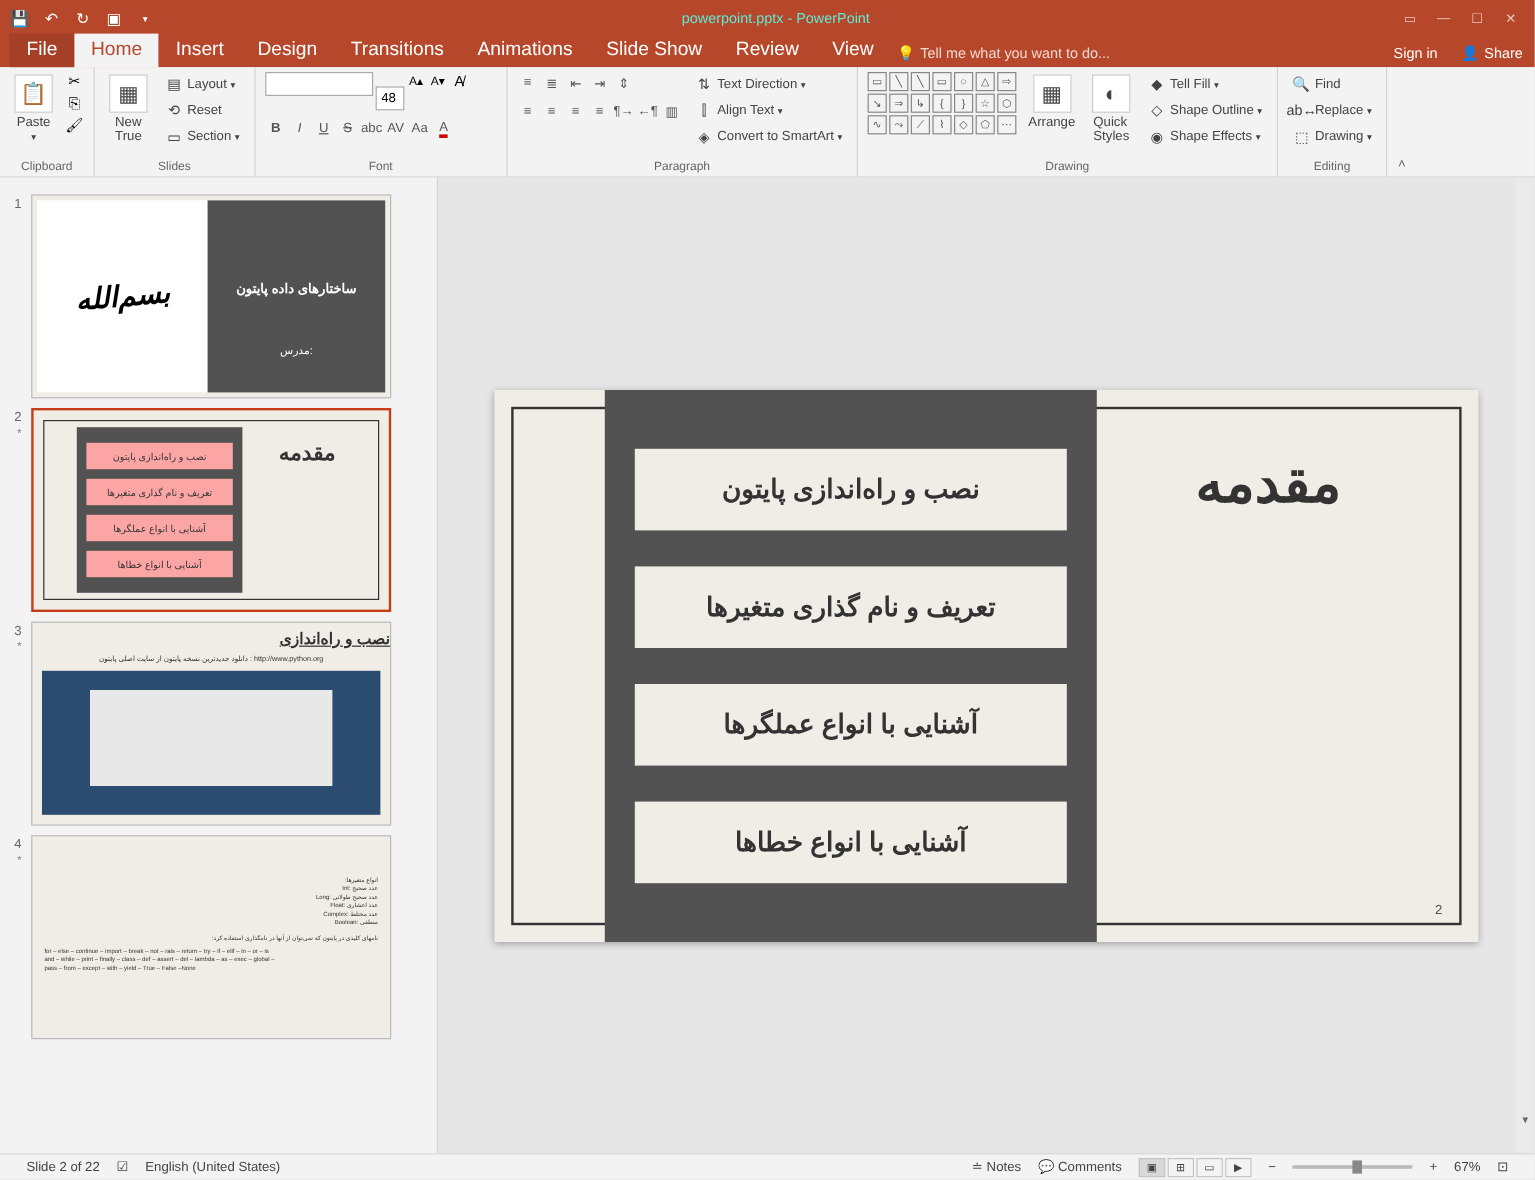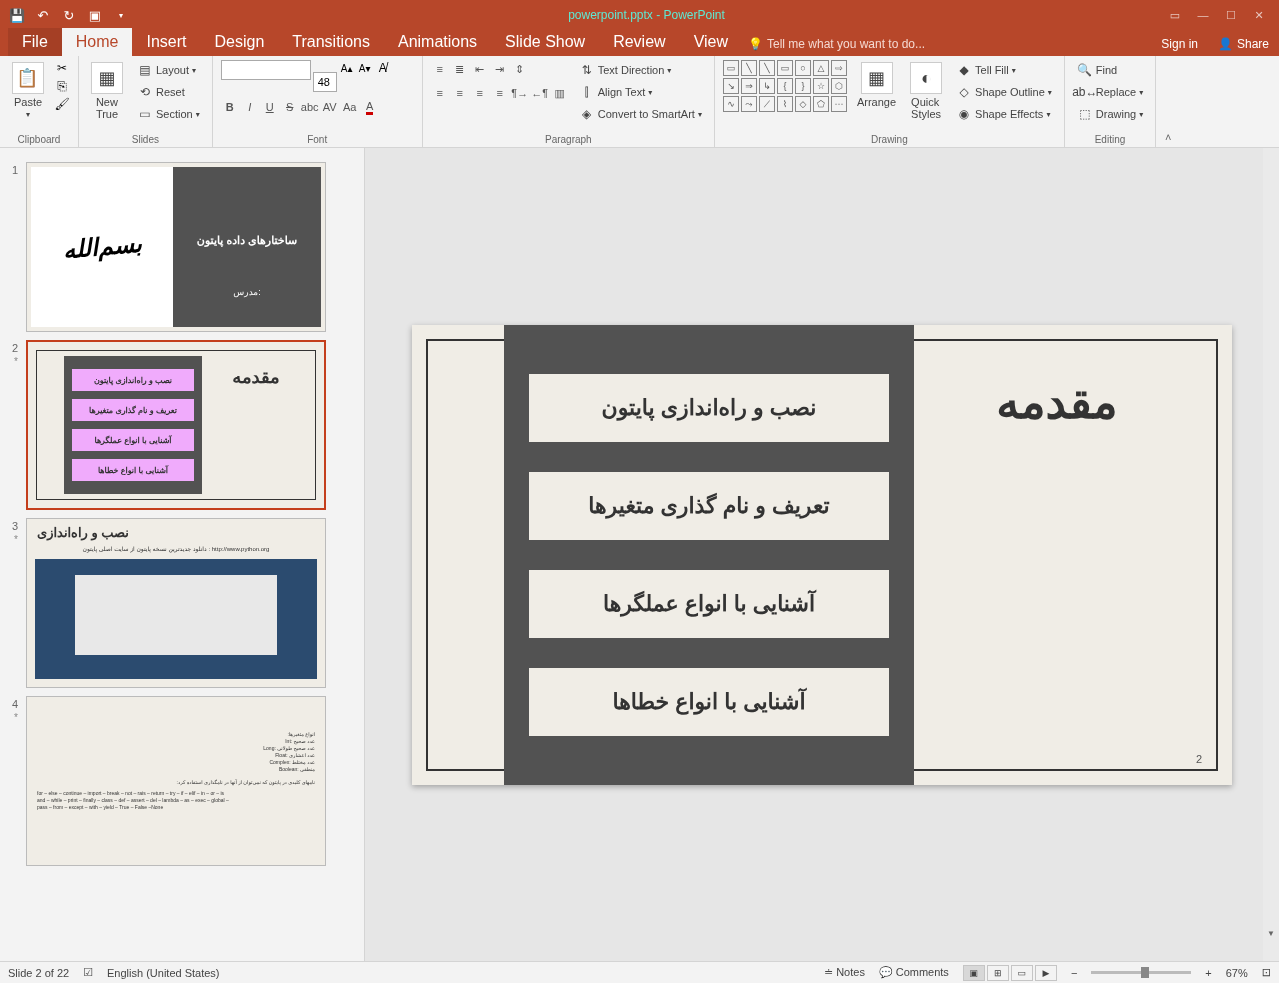--- a/index.html
+++ b/index.html
@@ -58,26 +58,26 @@
 .thumb-panel::-webkit-scrollbar-thumb { background: #c1c1c1; }
 
 
 .s1-left { position: absolute; left: 4px; top: 4px; width: 142px; height: 160px; background: #fff; display: flex; align-items: center; justify-content: center; }
 .s1-left .callig { font-size: 24px; color: #000; font-weight: bold; font-style: italic; transform: rotate(-5deg); }
 .s1-right { position: absolute; right: 4px; top: 4px; width: 148px; height: 160px; background: #525252; color: #fff; display: flex; flex-direction: column; align-items: center; justify-content: center; font-size: 11px; gap: 40px; }
 
 
 .s2-border { position: absolute; inset: 8px; border: 1px solid #333; }
 .s2-left { position: absolute; left: 36px; top: 14px; width: 138px; bottom: 14px; background: #525252; display: flex; flex-direction: column; gap: 8px; align-items: center; justify-content: center; padding: 8px; }
-.s2-box { background: #f0abfc; width: 100%; height: 22px; display: flex; align-items: center; justify-content: center; font-size: 8px; color: #333; font-weight: bold; }
+.s2-box { background: #fca5a5; width: 100%; height: 22px; display: flex; align-items: center; justify-content: center; font-size: 8px; color: #333; font-weight: normal; }
 .s2-right { position: absolute; right: 18px; top: 14px; width: 100px; bottom: 14px; display: flex; align-items: flex-start; justify-content: center; }
 .s2-title { font-size: 18px; font-weight: 900; color: #333; margin-top: 10px; }
 
 
-.s3-title { position: absolute; top: 6px; left: 10px; right: 0; text-align: left; font-size: 13px; font-weight: 900; color: #333; }
+.s3-title { position: absolute; top: 6px; left: 10px; right: 0; text-align: right; font-size: 13px; font-weight: 900; color: #333; text-decoration: underline; }
 .s3-url { position: absolute; top: 26px; left: 0; right: 0; text-align: center; font-size: 6px; color: #333; }
 .s3-web { position: absolute; top: 40px; left: 8px; right: 8px; bottom: 8px; background: #2b4b6f; }
 .s3-web::before { content: ""; position: absolute; top: 16px; left: 40px; right: 40px; height: 80px; background: #e8e8e8; }
 
 
 .s4-header { position: absolute; top: 6px; left: 8px; right: 8px; height: 24px; background: #525252; color: #fff; display: flex; align-items: center; justify-content: center; font-size: 12px; font-weight: bold; }
 .s4-body { position: absolute; top: 34px; left: 10px; right: 10px; font-size: 5px; color: #333; text-align: right; direction: rtl; line-height: 1.4; }
 
 
 .canvas { flex: 1; background: #e6e6e6; overflow: auto; display: flex; align-items: center; justify-content: center; position: relative; }
@@ -88,21 +88,21 @@
 .slide-title-area { position: absolute; right: 40px; top: 50px; width: 270px; text-align: center; }
 .slide-title { font-size: 46px; font-weight: 900; color: #333; direction: rtl; }
 .slide-page-num { position: absolute; right: 30px; bottom: 20px; font-size: 11px; color: #555; }
 .canvas-scroll { position: absolute; right: 0; top: 0; bottom: 0; width: 16px; background: #eaeaea; }
 .canvas-scroll .thumb { position: absolute; top: 0; left: 2px; right: 2px; height: 100%; background: #eaeaea; }
 .canvas-scroll .arr { position: absolute; left: 0; right: 0; height: 16px; text-align: center; font-size: 8px; color: #666; }
 .canvas-scroll .arr.top { top: 0; }
 .canvas-scroll .arr.bot { bottom: 16px; }
 
 
-.statusbar { height: 22px; background: #f3f3f3; border-top: 1px solid #d4d4d4; display: flex; align-items: center; font-size: 11px; color: #444; padding: 0 8px; gap: 14px; }
+.statusbar { height: 22px; background: #f3f3f3; border-top: 1px solid #d4d4d4; display: flex; align-items: center; font-size: 11px; color: #444; padding: 0 22px; gap: 14px; }
 .statusbar .spacer { flex: 1; }
 .view-btns { display: flex; gap: 2px; }
 .view-btns span { width: 22px; height: 16px; border: 1px solid #c5c5c5; display: flex; align-items: center; justify-content: center; font-size: 9px; }
 .view-btns span.active { background: #d8d8d8; }
 .zoom-slider { width: 100px; height: 3px; background: #bbb; position: relative; }
 .zoom-slider .handle { position: absolute; left: 50px; top: -4px; width: 8px; height: 11px; background: #888; }
 </style>
 </head>
 <body>
 

